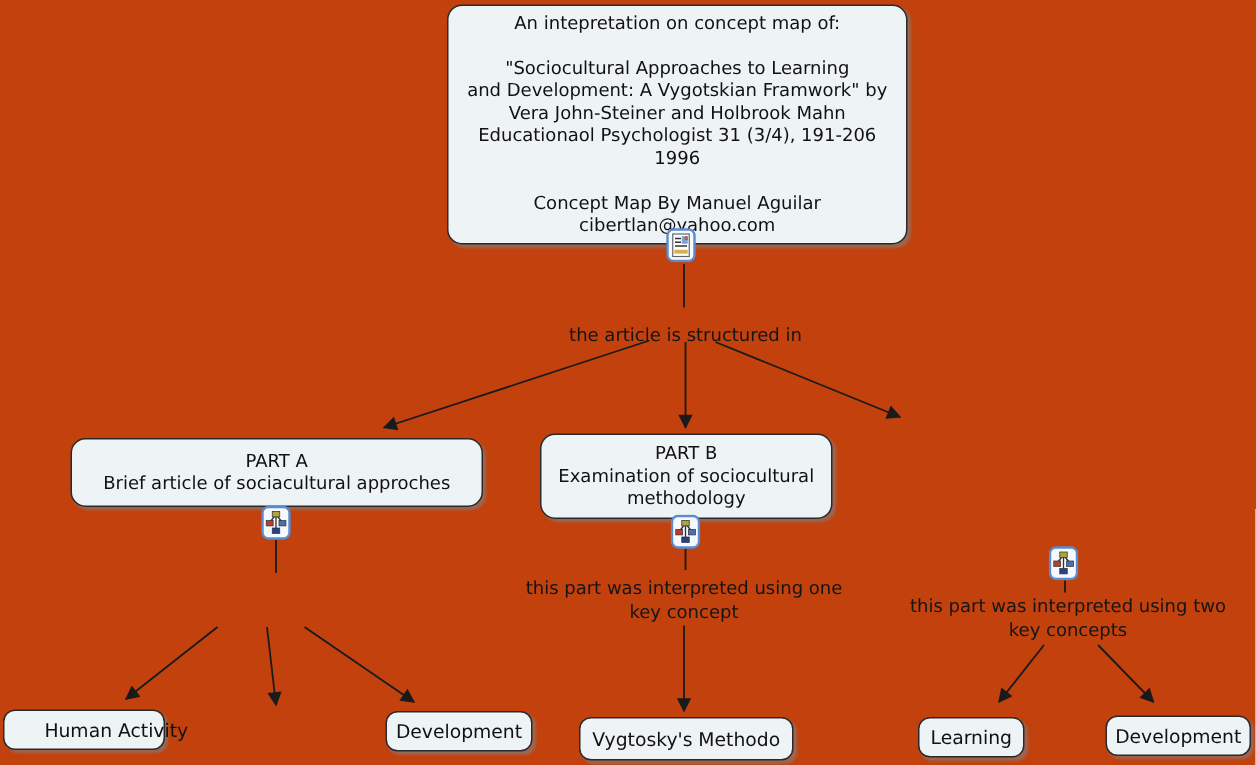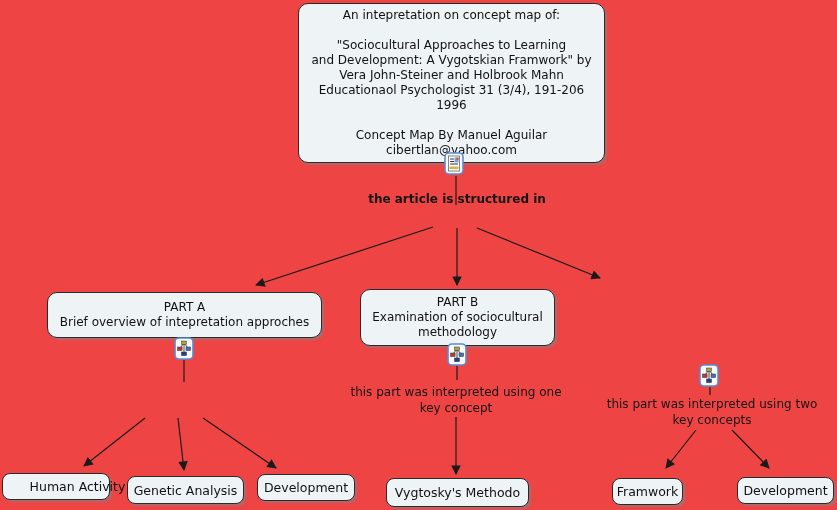--- a/index.html
+++ b/index.html
@@ -1,17 +1,17 @@
 <!DOCTYPE html>
 <html><head>
 <meta charset="utf-8">
 <style>
   html,body{margin:0;padding:0;background:#ffffff;}
   .canvas{
-    position:relative;width:837px;height:510px;background:#ef4444;overflow:hidden;
+    position:relative;width:837px;height:510px;background:#c2410c;overflow:hidden;
     font-family:"DejaVu Sans","Liberation Sans",sans-serif;color:#111;
   }
   .node{
     position:absolute;box-sizing:border-box;
     background:#eef3f5;border:1.3px solid #2a2a2a;border-radius:10px;
     box-shadow:2px 2px 2px rgba(125,135,140,.55);
     display:flex;align-items:center;justify-content:center;
     text-align:center;font-size:12px;line-height:15px;white-space:pre;
     z-index:1;
   }
@@ -35,40 +35,39 @@
 "Sociocultural Approaches to Learning
 and Development: A Vygotskian Framwork" by
 Vera John-Steiner and Holbrook Mahn
 Educationaol Psychologist 31 (3/4), 191-206
 1996
 
 Concept Map By Manuel Aguilar
 cibertlan@yahoo.com</div>
 
   <div class="node" style="left:47px;top:292px;width:275px;height:46px;">PART A
-Brief overview of intepretation approches</div>
+Brief article of sociacultural approches</div>
 
   <div class="node" style="left:360px;top:289px;width:195px;height:57px;text-align:center;">PART B
 Examination of sociocultural
 methodology</div>
 
 
   <div class="node small" style="left:2px;top:473px;width:108px;height:27px;padding-left:43px;">Human Activity</div>
 
-  <div class="node small" style="left:127px;top:476px;width:117px;height:28px;">Genetic Analysis</div>
 
   <div class="node small" style="left:257px;top:474px;width:98px;height:27px;">Development</div>
 
   <div class="node small" style="left:386px;top:478px;width:143px;height:29px;">Vygtosky's Methodo</div>
 
-  <div class="node small" style="left:612px;top:478px;width:71px;height:27px;">Framwork</div>
+  <div class="node small" style="left:612px;top:478px;width:71px;height:27px;">Learning</div>
 
   <div class="node small" style="left:737px;top:477px;width:97px;height:27px;">Development</div>
 
-  <div class="phrase" style="left:347px;top:192px;width:220px;font-weight:bold;">the article is structured in</div>
+  <div class="phrase" style="left:347px;top:216px;width:220px;">the article is structured in</div>
 
 
   <div class="phrase" style="left:316px;top:385px;width:280px;">this part was interpreted using one
 key concept</div>
 
   <div class="phrase" style="left:592px;top:397px;width:240px;">this part was interpreted using two
 key concepts</div>
 
   <span class="icon" style="left:444px;top:152px;">
     <svg width="20" height="23" viewBox="0 0 20 23">

